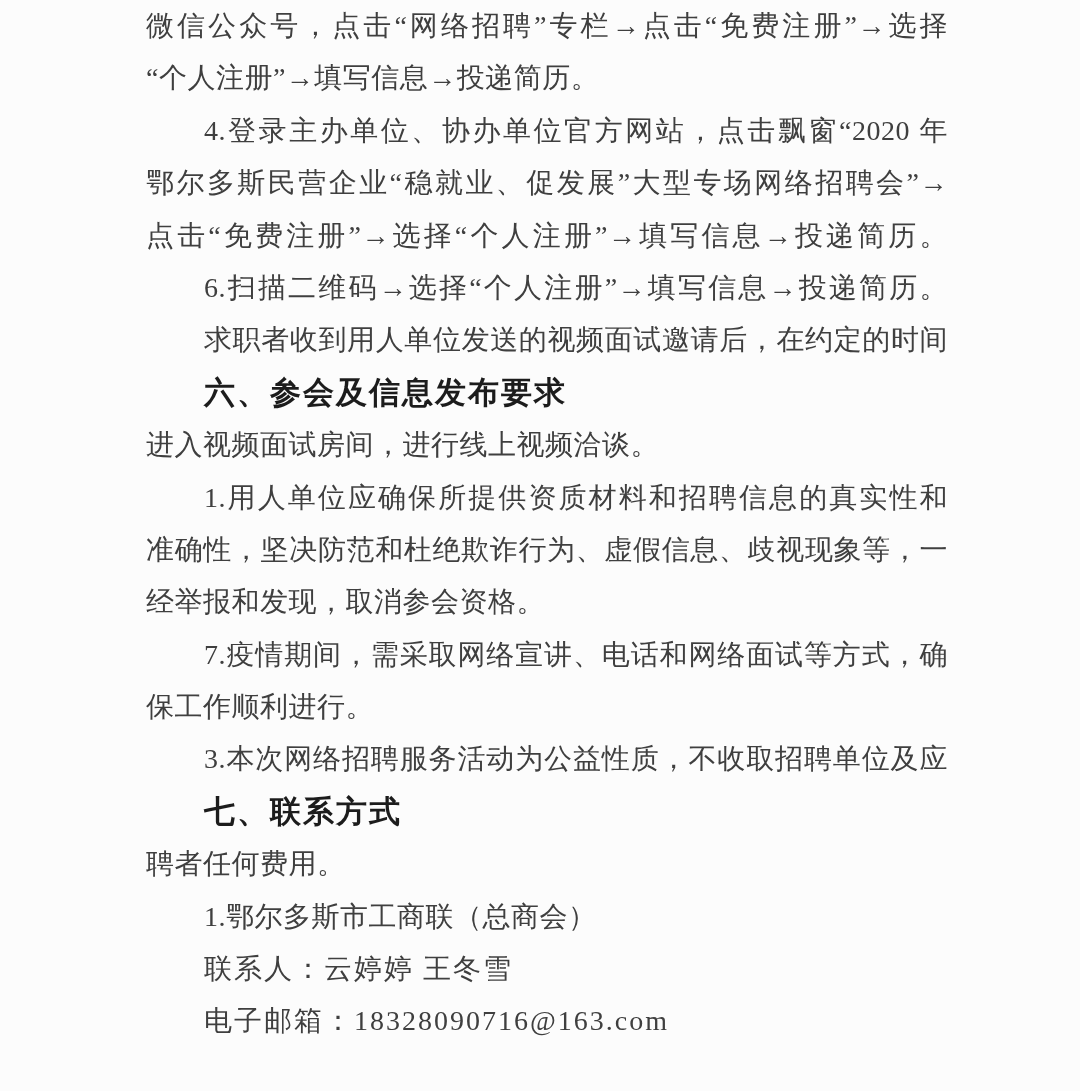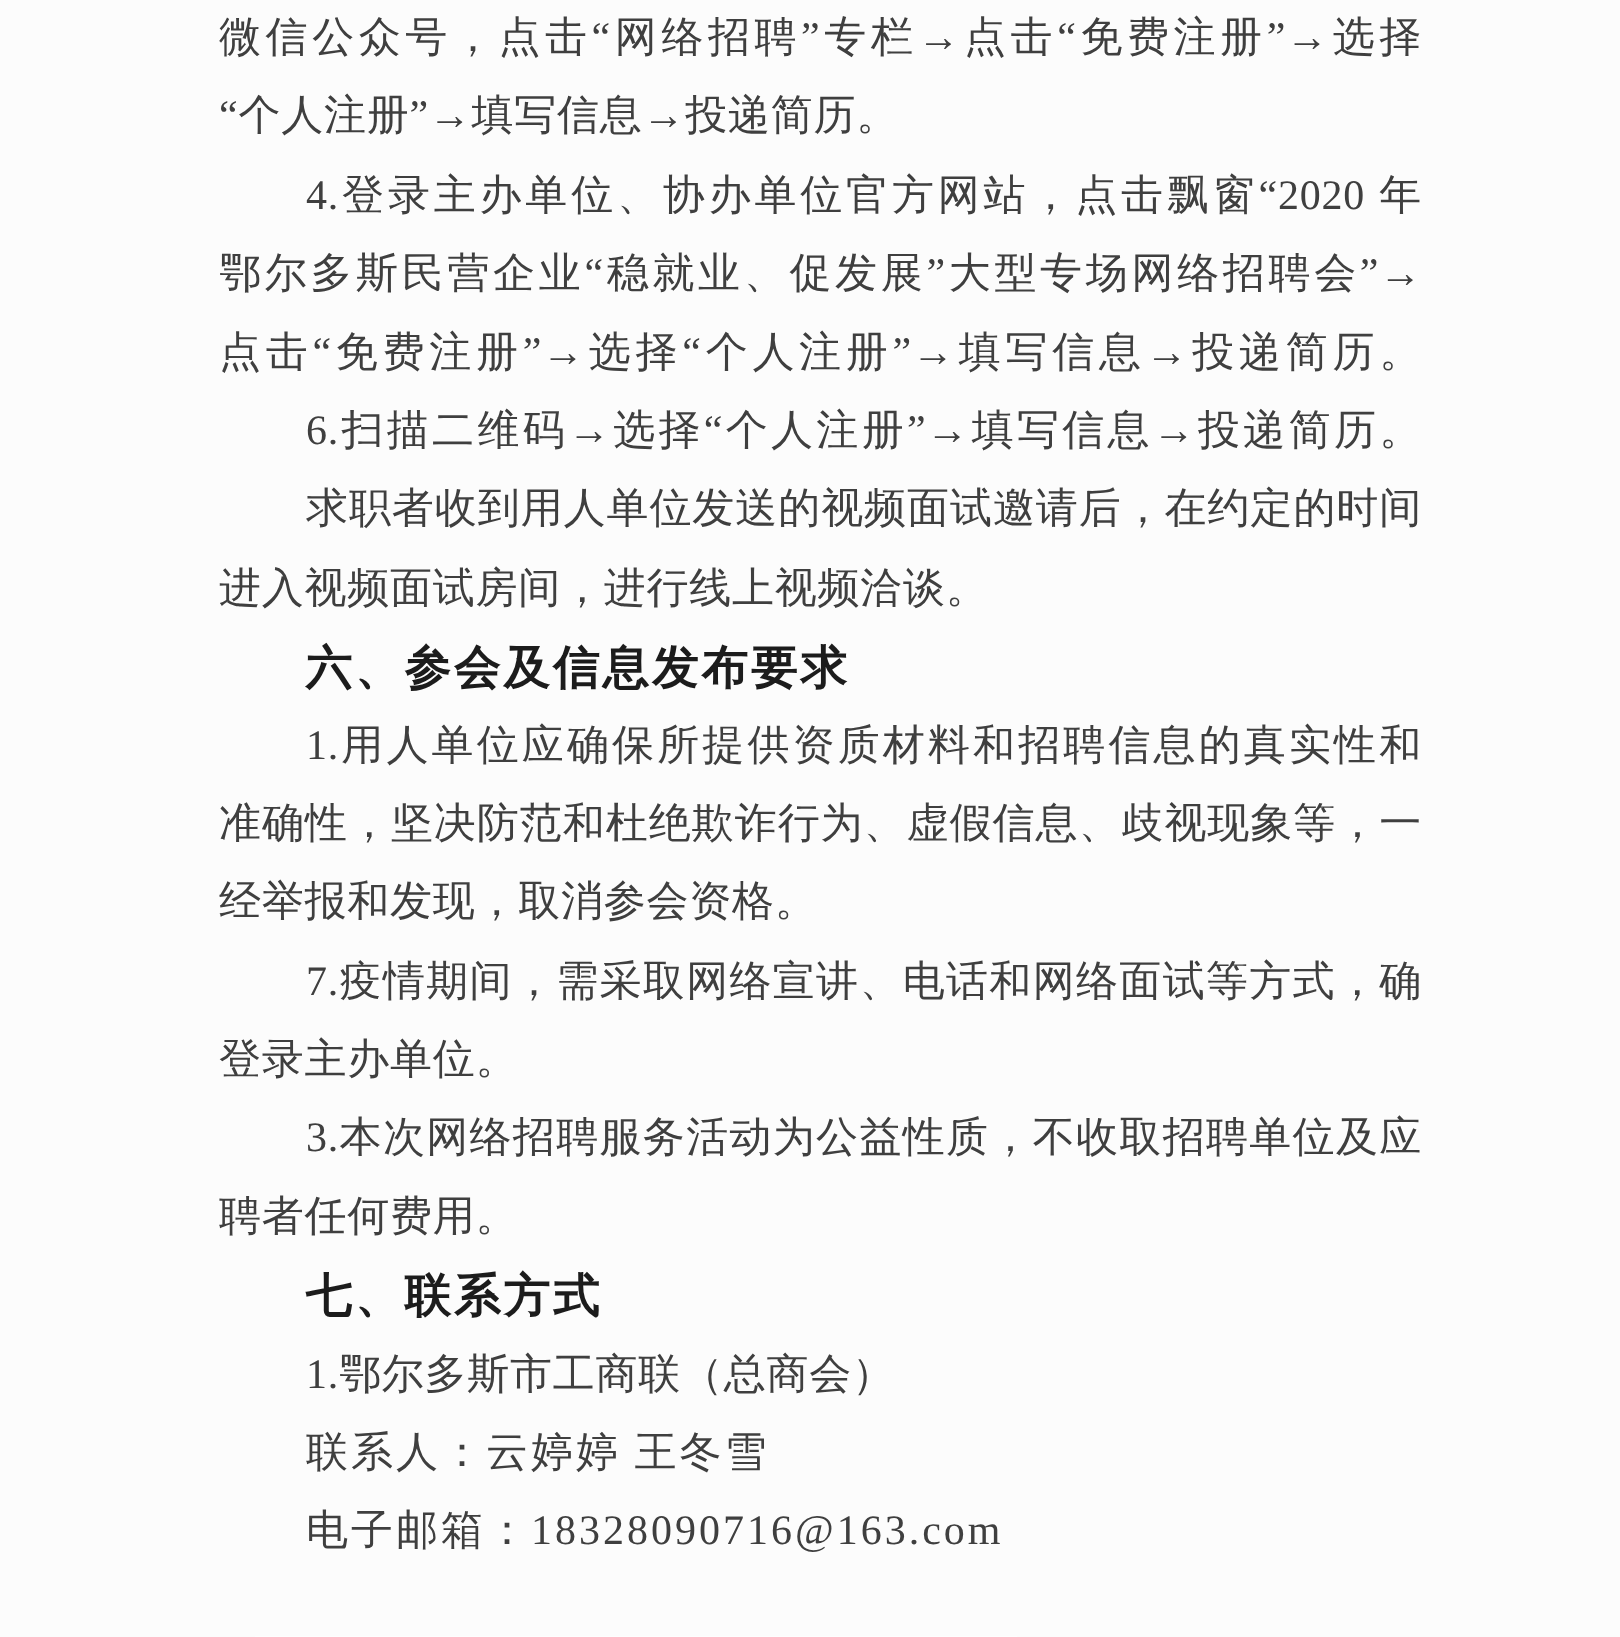--- a/index.html
+++ b/index.html
@@ -51,27 +51,27 @@
 
 <div class="page">
   <div class="doc">
     <div class="line j">微信公众号，点击“网络招聘”专栏→点击“免费注册”→选择</div>
     <div class="line">“个人注册”→填写信息→投递简历。</div>
     <div class="line indent j">4.登录主办单位、协办单位官方网站，点击飘窗“2020 年</div>
     <div class="line j">鄂尔多斯民营企业“稳就业、促发展”大型专场网络招聘会”→</div>
     <div class="line j">点击“免费注册”→选择“个人注册”→填写信息→投递简历。</div>
     <div class="line indent j">6.扫描二维码→选择“个人注册”→填写信息→投递简历。</div>
     <div class="line indent j">求职者收到用人单位发送的视频面试邀请后，在约定的时间</div>
+    <div class="line indent heading">六、参会及信息发布要求</div>
     <div class="line">进入视频面试房间，进行线上视频洽谈。</div>
-    <div class="line indent heading">六、参会及信息发布要求</div>
     <div class="line indent j">1.用人单位应确保所提供资质材料和招聘信息的真实性和</div>
     <div class="line j">准确性，坚决防范和杜绝欺诈行为、虚假信息、歧视现象等，一</div>
     <div class="line">经举报和发现，取消参会资格。</div>
     <div class="line indent j">7.疫情期间，需采取网络宣讲、电话和网络面试等方式，确</div>
-    <div class="line">登录主办单位。</div>
+    <div class="line">保工作顺利进行。</div>
     <div class="line indent j">3.本次网络招聘服务活动为公益性质，不收取招聘单位及应</div>
+    <div class="line indent heading">七、联系方式</div>
     <div class="line">聘者任何费用。</div>
-    <div class="line indent heading">七、联系方式</div>
     <div class="line indent">1.鄂尔多斯市工商联（总商会）</div>
     <div class="line indent contact">联系人：云婷婷 王冬雪</div>
     <div class="line indent contact">电子邮箱：18328090716@163.com</div>
   </div>
 </div>
 
 </body></html>

